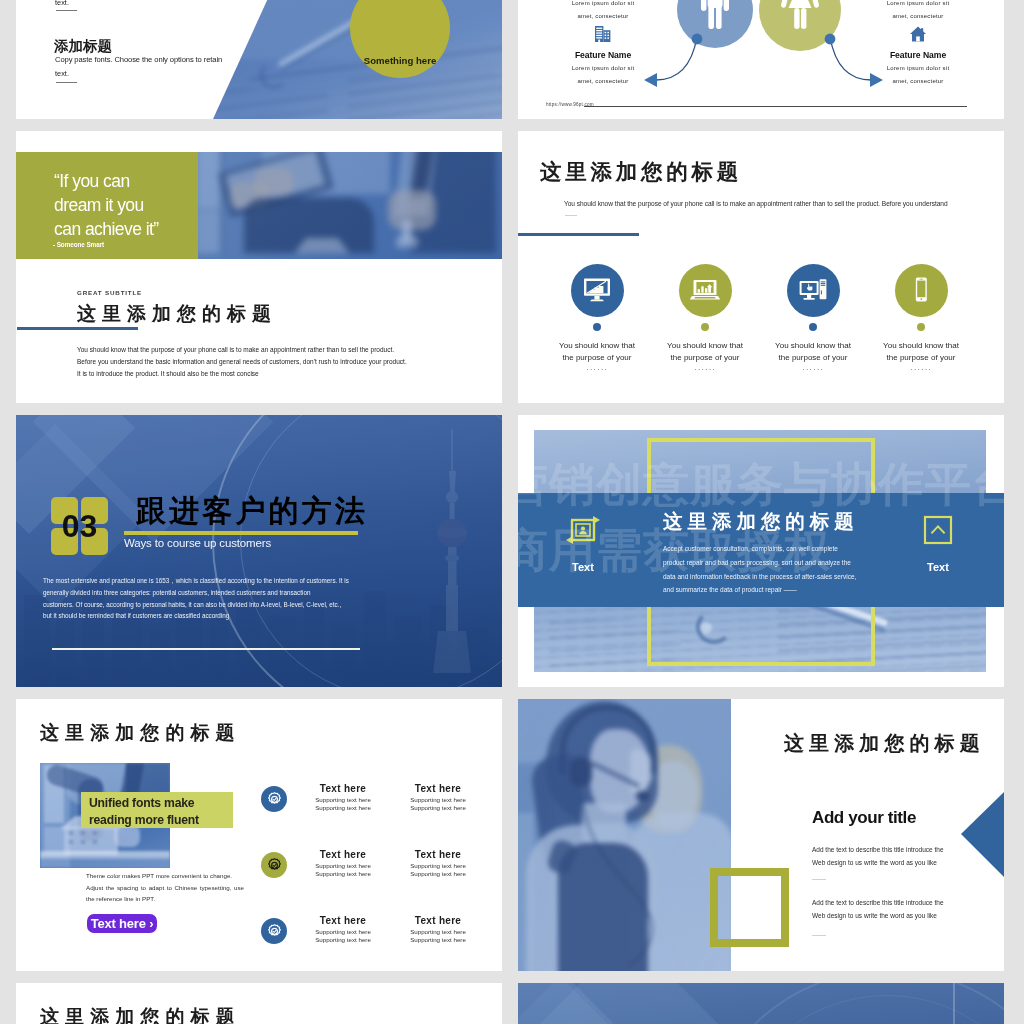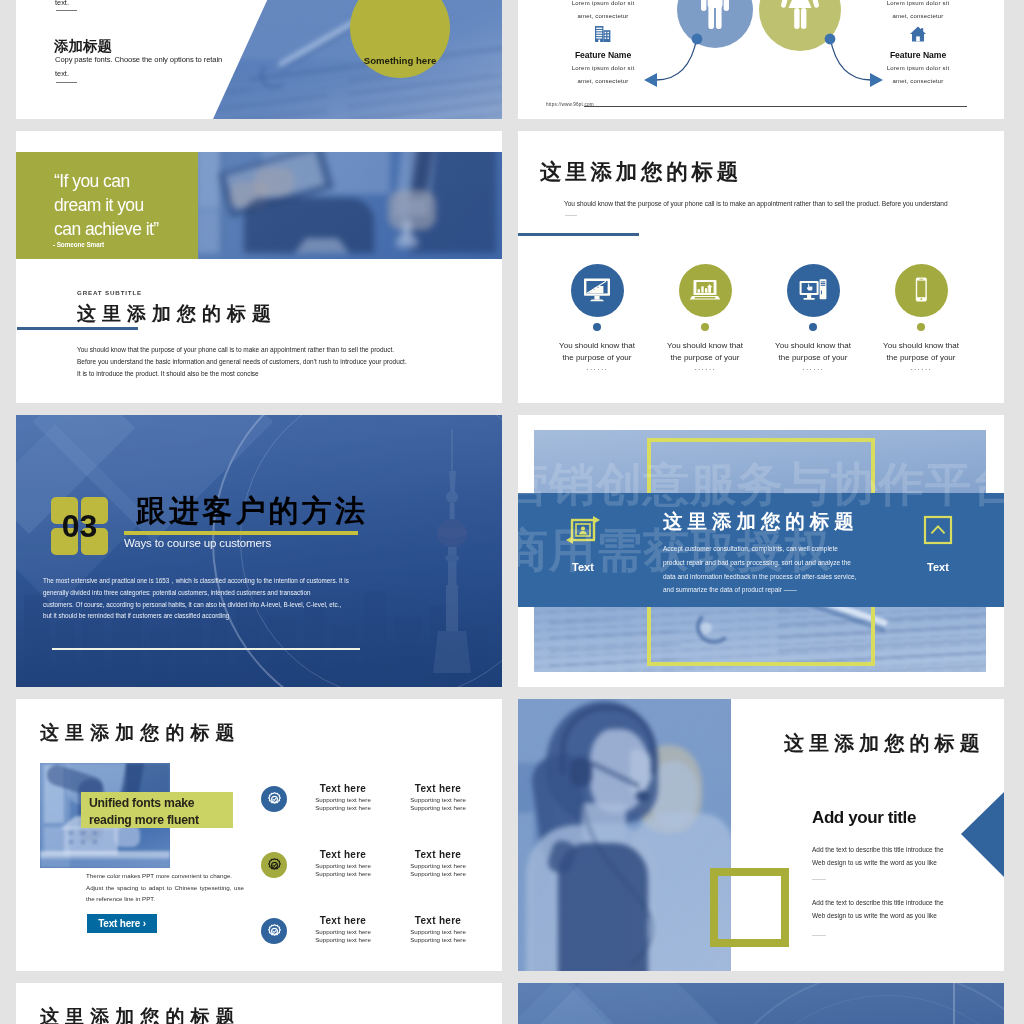--- a/index.html
+++ b/index.html
@@ -490,22 +490,22 @@
     <div>Unified fonts make</div>
     <div>reading more fluent</div>
   </div>
 
   <div class="a" style="left:70px;top:171px;width:158px;font-size:6.2px;color:#303030;line-height:11.5px;">
     <div>Theme color makes PPT more convenient to change.</div>
     <div style="text-align:justify;text-align-last:justify;">Adjust the spacing to adapt to Chinese typesetting, use</div>
     <div>the reference line in PPT.</div>
   </div>
 
-  <div class="a" style="left:71px;top:215px;width:70px;height:19px;border-radius:0;background:#0369a1;
-              color:#fff;font-size:10px;font-weight:bold;text-align:center;line-height:19px;letter-spacing:-.2px;">Text here ›</div>
+  <div class="a" style="left:71px;top:215px;width:70px;height:19px;border-radius:7px;background:#6d28d9;
+              color:#fff;font-size:13px;font-weight:bold;text-align:center;line-height:19px;letter-spacing:-.2px;">Text here ›</div>
 
   <div class="a" style="left:245px;top:87px;">
     <div class="a" style="left:0;top:0;width:26px;height:26px;border-radius:50%;background:#31639c;">
       <svg width="17" height="17" viewBox="0 0 24 24" style="position:absolute;left:4.5px;top:4.5px;">
         <g fill="none" stroke="#fbfdff" stroke-width="1.7" stroke-linejoin="round">
           <path d="M12 2.4 l1.9 1.2 2.2-.4 .9 2 2.1 .8 -.3 2.2 1.5 1.6 -1.5 1.6 .3 2.2 -2.1 .8 -.9 2 -2.2-.4 -1.9 1.2 -1.9-1.2 -2.2 .4 -.9-2 -2.1-.8 .3-2.2 -1.5-1.6 1.5-1.6 -.3-2.2 2.1-.8 .9-2 2.2 .4 z"></path>
           <circle cx="12" cy="11.8" r="4.1"></circle>
         </g>
         <path d="M10 11.9 L11.5 13.4 L14.3 10" stroke="#fbfdff" stroke-width="1.5" fill="none" stroke-linecap="round" stroke-linejoin="round"></path>
       </svg>

